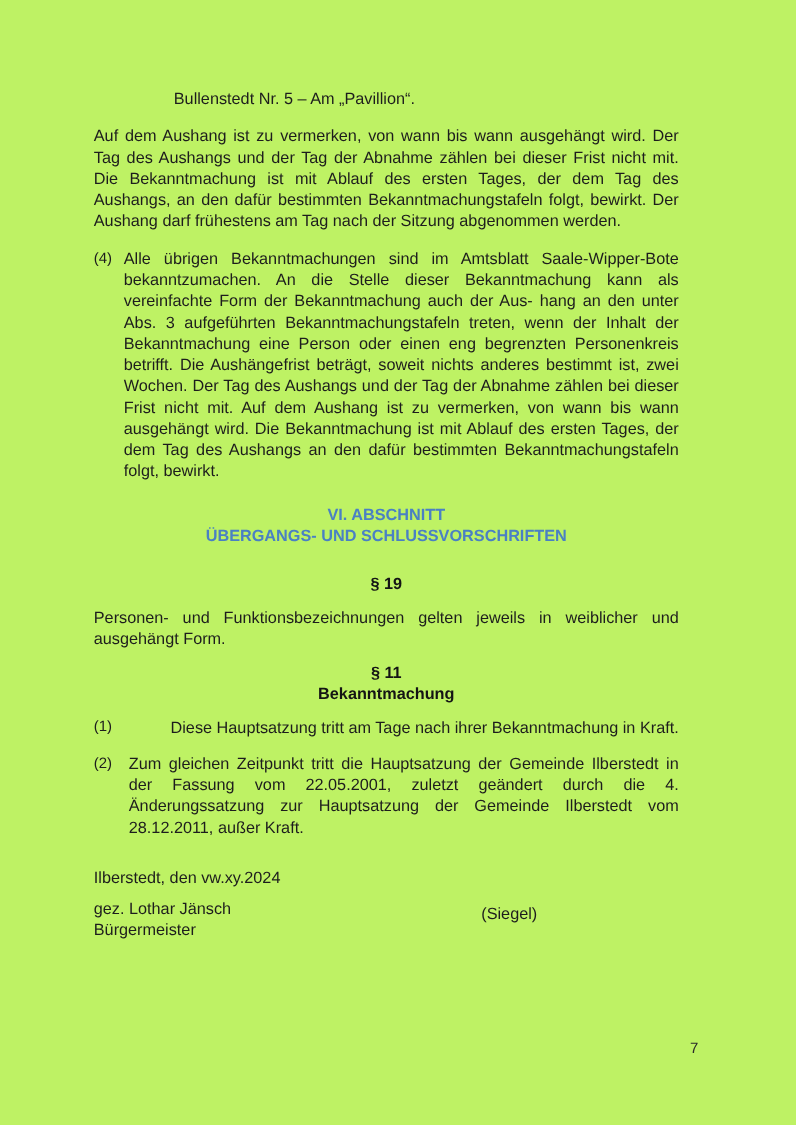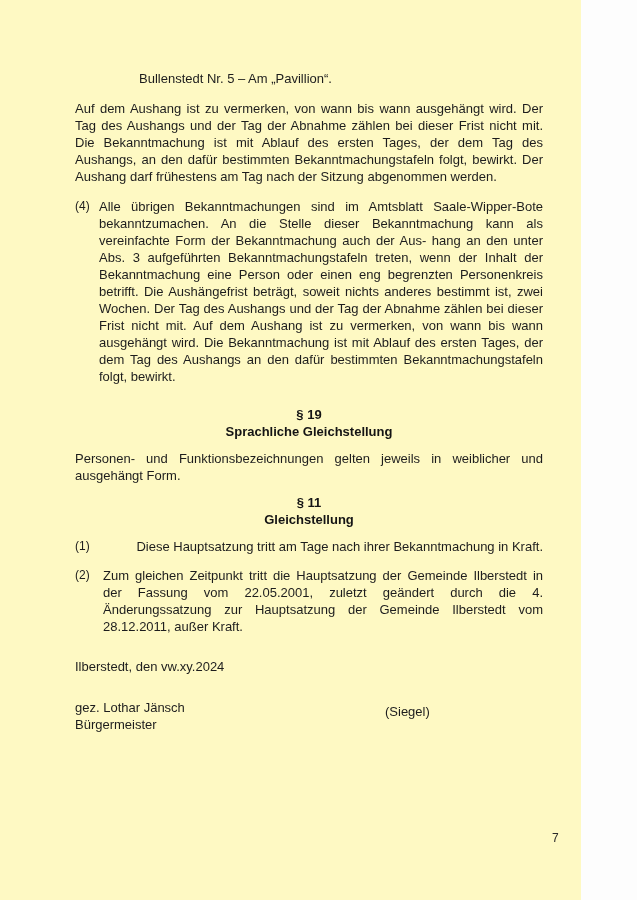--- a/index.html
+++ b/index.html
@@ -11,23 +11,23 @@
     height: 900px;
     background: #fdfdfd;
     font-family: "Liberation Sans", sans-serif;
     font-size: 13px;
     line-height: 17px;
     color: #1d1d1d;
     overflow: hidden;
   }
   .page {
     position: relative;
-    width: 581px;
+    width: 637px;
     height: 900px;
-    background: #fef9c3;
+    background: #bef264;
     text-decoration: underline;
   }
   .content {
     position: absolute;
     left: 75px;
     top: 0;
     width: 468px;
   }
   .intro-line {
     margin: 70px 0 0 64px;
@@ -85,21 +85,21 @@
     text-align: justify;
   }
   .p17-head {
     margin-top: 10px;
   }
   .place-date {
     margin-top: 23px;
   }
   .sig-row {
     position: relative;
-    margin-top: 24px;
+    margin-top: 8px;
   }
   .seal {
     position: absolute;
     left: 310px;
     top: 4px;
   }
   .page-number {
     position: absolute;
     left: 552px;
     top: 830px;
@@ -115,31 +115,34 @@
 
     <div class="intro-line">Bullenstedt Nr. 5 – Am „Pavillion“.</div>
 
     <p class="para para-aushang">Auf dem Aushang ist zu vermerken, von wann bis wann ausgehängt wird. Der Tag des Aushangs und der Tag der Abnahme zählen bei dieser Frist nicht mit. Die Bekanntmachung ist mit Ablauf des ersten Tages, der dem Tag des Aushangs, an den dafür bestimmten Bekanntmachungstafeln folgt, bewirkt. Der Aushang darf frühestens am Tag nach der Sitzung abgenommen werden.</p>
 
     <div class="numbered-item item4">
       <span class="item-label">(4)</span>
       <span class="item-body">Alle übrigen Bekanntmachungen sind im Amtsblatt Saale-Wipper-Bote bekanntzumachen. An die Stelle dieser Bekanntmachung kann als vereinfachte Form der Bekanntmachung auch der Aus- hang an den unter Abs. 3 aufgeführten Bekanntmachungstafeln treten, wenn der Inhalt der Bekanntmachung eine Person oder einen eng begrenzten Personenkreis betrifft. Die Aushängefrist beträgt, soweit nichts anderes bestimmt ist, zwei Wochen. Der Tag des Aushangs und der Tag der Abnahme zählen bei dieser Frist nicht mit. Auf dem Aushang ist zu vermerken, von wann bis wann ausgehängt wird. Die Bekanntmachung ist mit Ablauf des ersten Tages, der dem Tag des Aushangs an den dafür bestimmten Bekanntmachungstafeln folgt, bewirkt.</span>
     </div>
 
+    <div class="section-heading">
+      <div>VI. ABSCHNITT</div>
+      <div>ÜBERGANGS- UND SCHLUSSVORSCHRIFTEN</div>
+    </div>
 
     <div class="para-heading p16-head">
       <div>§ 19</div>
-      <div>Sprachliche Gleichstellung</div>
     </div>
 
     <p class="p16-body" style="margin-bottom:0; margin-top:10px;">Personen- und Funktionsbezeichnungen gelten jeweils in weiblicher und ausgehängt Form.</p>
 
     <div class="para-heading p17-head">
       <div>§ 11</div>
-      <div>Gleichstellung</div>
+      <div>Bekanntmachung</div>
     </div>
 
     <div class="numbered-item item1">
       <span class="item-label">(1)</span>
       <span class="item-body">Diese Hauptsatzung tritt am Tage nach ihrer Bekanntmachung in Kraft.</span>
     </div>
 
     <div class="numbered-item item2">
       <span class="item-label">(2)</span>
       <span class="item-body">Zum gleichen Zeitpunkt tritt die Hauptsatzung der Gemeinde Ilberstedt in der Fassung vom 22.05.2001, zuletzt geändert durch die 4. Änderungssatzung zur Hauptsatzung der Gemeinde Ilberstedt vom 28.12.2011, außer Kraft.</span>

